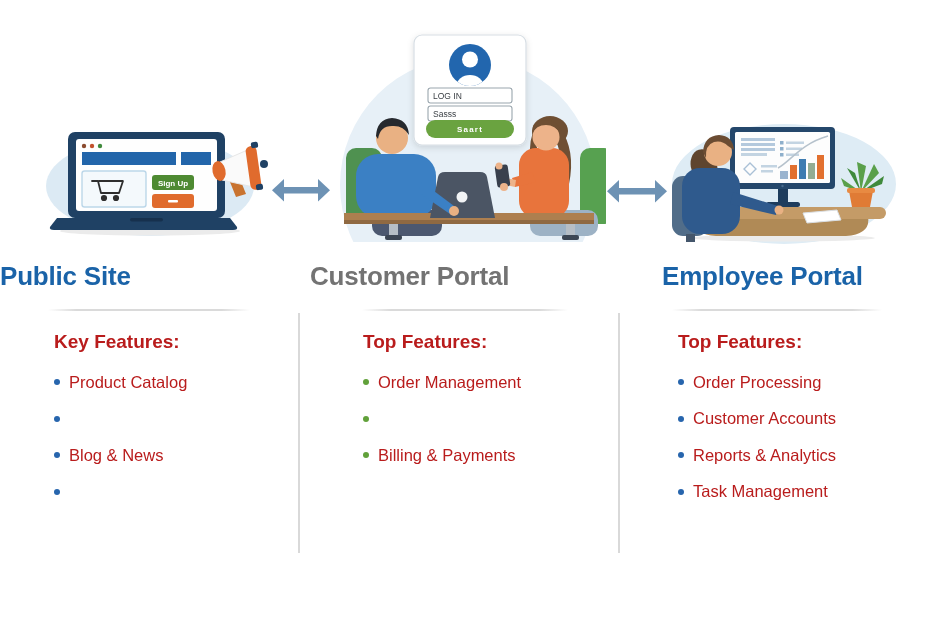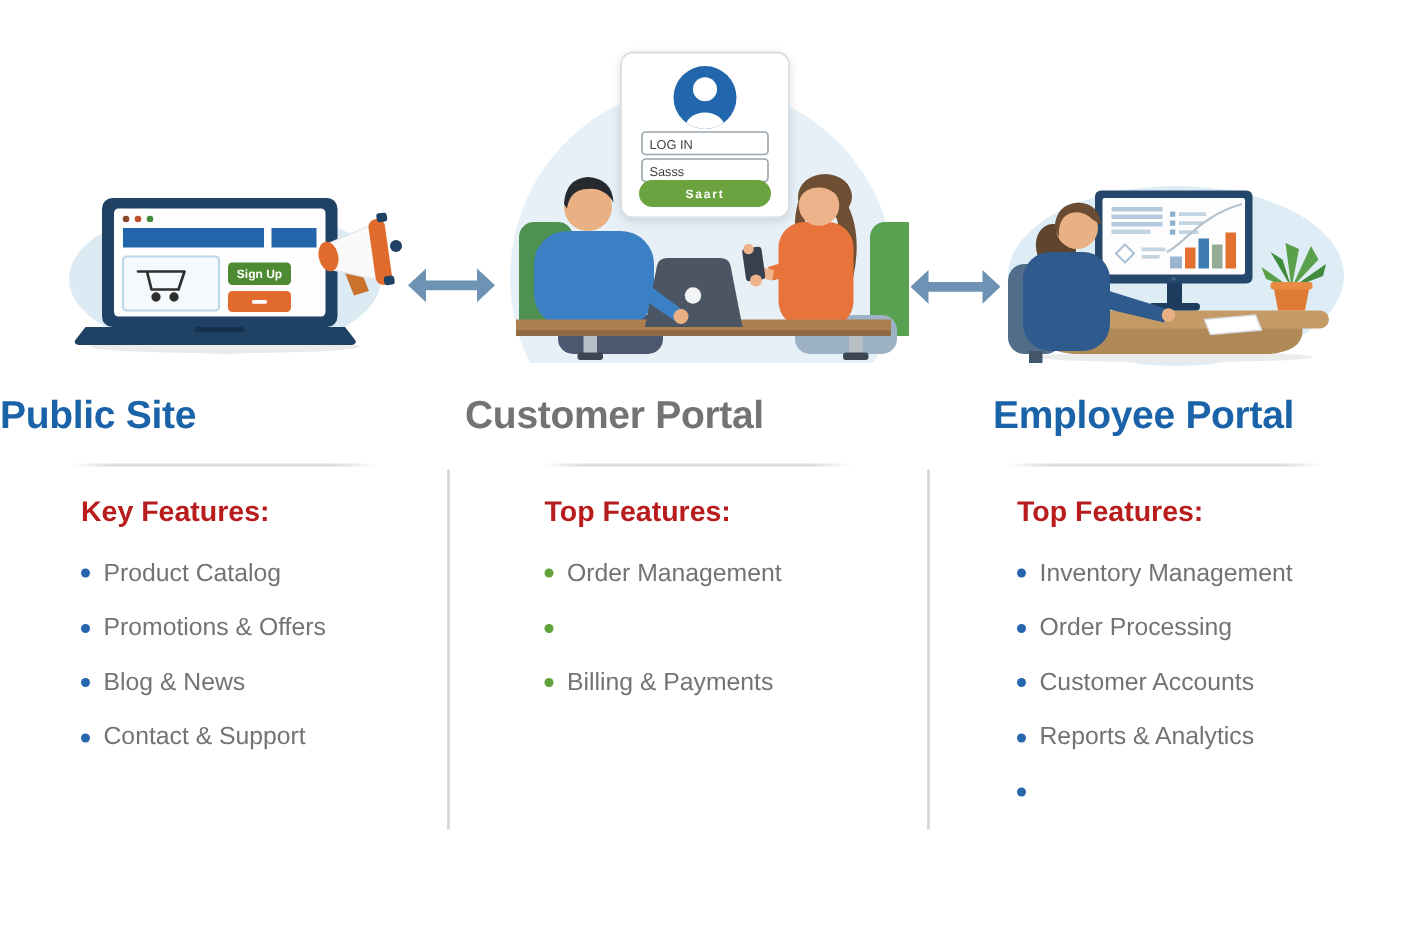--- a/index.html
+++ b/index.html
@@ -23,21 +23,21 @@
   .vr1{left:298px;}
   .vr2{left:618px;}
   
   .features{position:absolute;top:331px;}
   .f1{left:54px;}
   .f2{left:363px;}
   .f3{left:678px;}
   .fh{font-size:19px;font-weight:700;color:#b91c1c;margin:0 0 18px 0;}
   ul.flist{list-style:none;margin:0;padding:0;}
   li.feat{display:flex;align-items:center;height:22px;margin-bottom:14.5px;
-          font-size:16.5px;color:#737373;}
+          font-size:16.5px;color:#b91c1c;}
   .dot{width:6px;height:6px;border-radius:50%;margin-right:9px;flex:none;}
   .dot-blue{background:#2765ad;}
   .dot-green{background:#61a13a;}
 </style>
 </head>
 <body>
 
 <div class="stage">
 
   <svg class="ill" style="left:38px;top:122px" width="246" height="118" viewBox="0 0 246 118">
@@ -253,29 +253,27 @@
 
   <div class="features f1">
     <p class="fh">Key Features:</p>
     <ul class="flist">
       <li class="feat">
           <span class="dot dot-blue"></span>
           <span>Product Catalog</span>
         </li>
       <li class="feat">
           <span class="dot dot-blue"></span>
-          <span>Promotions &amp; Offers</span>
         </li>
       <li class="feat">
           <span class="dot dot-blue"></span>
           <span>Blog &amp; News</span>
         </li>
       <li class="feat">
           <span class="dot dot-blue"></span>
-          <span>Contact &amp; Support</span>
         </li>
     </ul>
   </div>
 
   <div class="features f2">
     <p class="fh">Top Features:</p>
     <ul class="flist">
       <li class="feat">
           <span class="dot dot-green"></span>
           <span>Order Management</span>
@@ -288,33 +286,30 @@
           <span>Billing &amp; Payments</span>
         </li>
     </ul>
   </div>
 
   <div class="features f3">
     <p class="fh">Top Features:</p>
     <ul class="flist">
       <li class="feat">
           <span class="dot dot-blue"></span>
-          <span>Inventory Management</span>
-        </li>
-      <li class="feat">
-          <span class="dot dot-blue"></span>
           <span>Order Processing</span>
         </li>
       <li class="feat">
           <span class="dot dot-blue"></span>
           <span>Customer Accounts</span>
         </li>
       <li class="feat">
           <span class="dot dot-blue"></span>
           <span>Reports &amp; Analytics</span>
         </li>
       <li class="feat">
           <span class="dot dot-blue"></span>
+          <span>Task Management</span>
         </li>
     </ul>
   </div>
 
 </div>
 
 </body></html>

